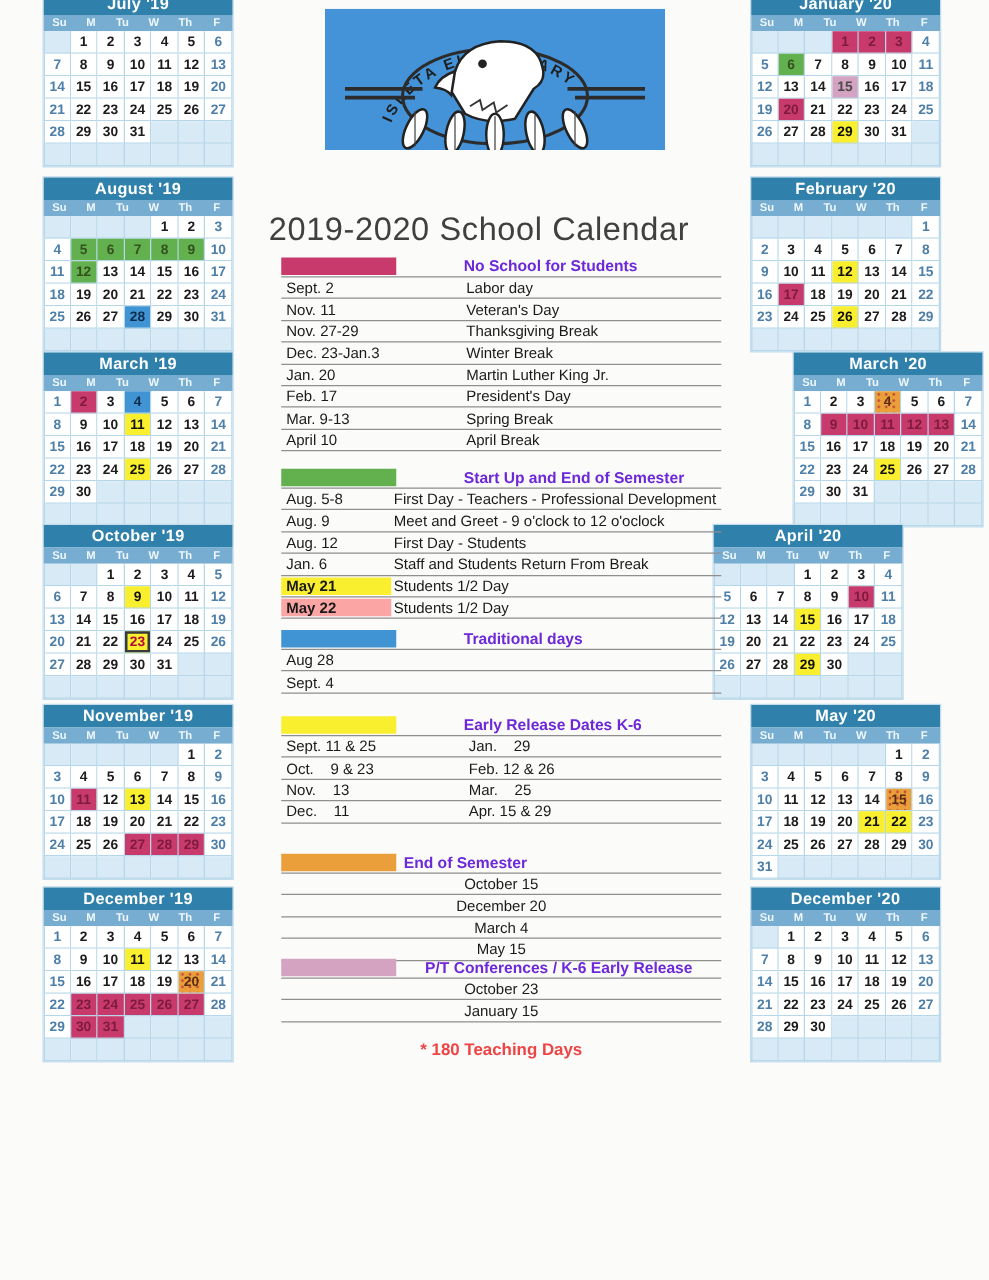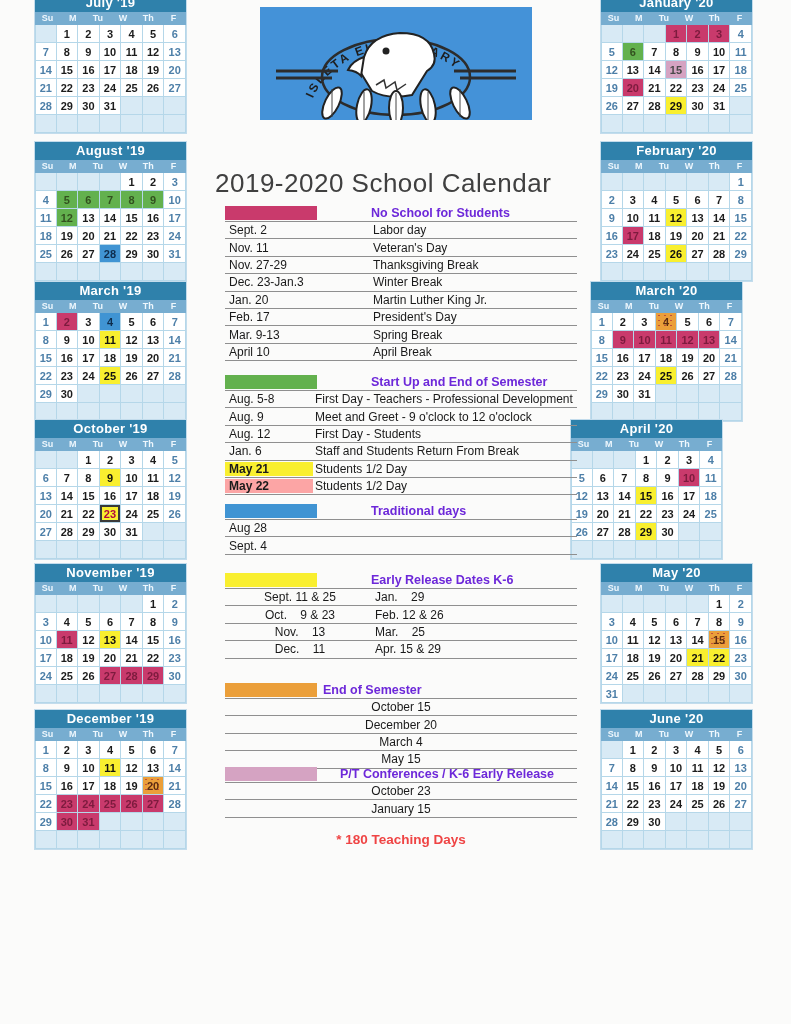--- a/index.html
+++ b/index.html
@@ -41,21 +41,21 @@
       background-size:7px 5px, 11px 7px; }
   .lg-title { font-size:12.5px; font-weight:bold; color:#6d28d9; white-space:pre; }
   .lg-title.at-col { margin-left:54px; }
   .lg-title.tleft { margin-left:6px; }
   .lg-title.tcenter { flex:1; text-align:center; }
   .lg-row { display:flex; align-items:center; height:17.4px;
             border-bottom:1px solid #8f8f8f; font-size:12px; color:#1a1a1a; }
   .lg-row.center { justify-content:center; }
   .lg-date { white-space:pre; padding-left:4px; width:88px; flex:0 0 88px; }
   .lg-date.hl { font-weight:bold; }
-  .lg-date.two { width:146px; flex:0 0 146px;text-align:center; }
+  .lg-date.two { width:146px; flex:0 0 146px; }
   .lg-label.ind-wide { margin-left:60px; }
   .lg-label.ind-narrow { margin-left:2px; }
 
   .footer-note { position:absolute; left:225px; top:832px; width:352px;
                  text-align:center; font-size:13.5px; font-weight:bold; color:#ef4444; }
 </style>
 <style>.hl-no_school{background:#c93a6c;color:#7d1b3e;}
   .hl-startup{background:#63b14e;color:#33511f;}
   .hl-traditional{background:#4094d3;color:#0e2d4d;}
   .hl-early_release{background:#f9ef2f;color:#111;}
@@ -542,21 +542,21 @@
         <div class="cell wknd">29</div>
         <div class="cell empty"></div>
         <div class="cell empty"></div>
         <div class="cell empty"></div>
         <div class="cell empty"></div>
         <div class="cell empty"></div>
         <div class="cell empty"></div>
         <div class="cell empty"></div>
       </div>
     </div>
-    <div class="cal" style="left: 591px; top: 282px;">
+    <div class="cal" style="left: 635px; top: 282px;">
       <div class="cal-title">March '20</div>
       <div class="cal-dow">
         <span>Su</span>
         <span>M</span>
         <span>Tu</span>
         <span>W</span>
         <span>Th</span>
         <span>F</span>
         <span>Sa</span>
       </div>
@@ -711,21 +711,21 @@
         <div class="cell wknd">31</div>
         <div class="cell empty"></div>
         <div class="cell empty"></div>
         <div class="cell empty"></div>
         <div class="cell empty"></div>
         <div class="cell empty"></div>
         <div class="cell empty"></div>
       </div>
     </div>
     <div class="cal" style="left: 601px; top: 710px;">
-      <div class="cal-title">June '20</div>
+      <div class="cal-title">December '20</div>
       <div class="cal-dow">
         <span>Su</span>
         <span>M</span>
         <span>Tu</span>
         <span>W</span>
         <span>Th</span>
         <span>F</span>
         <span>Sa</span>
       </div>
       <div class="cal-grid">

